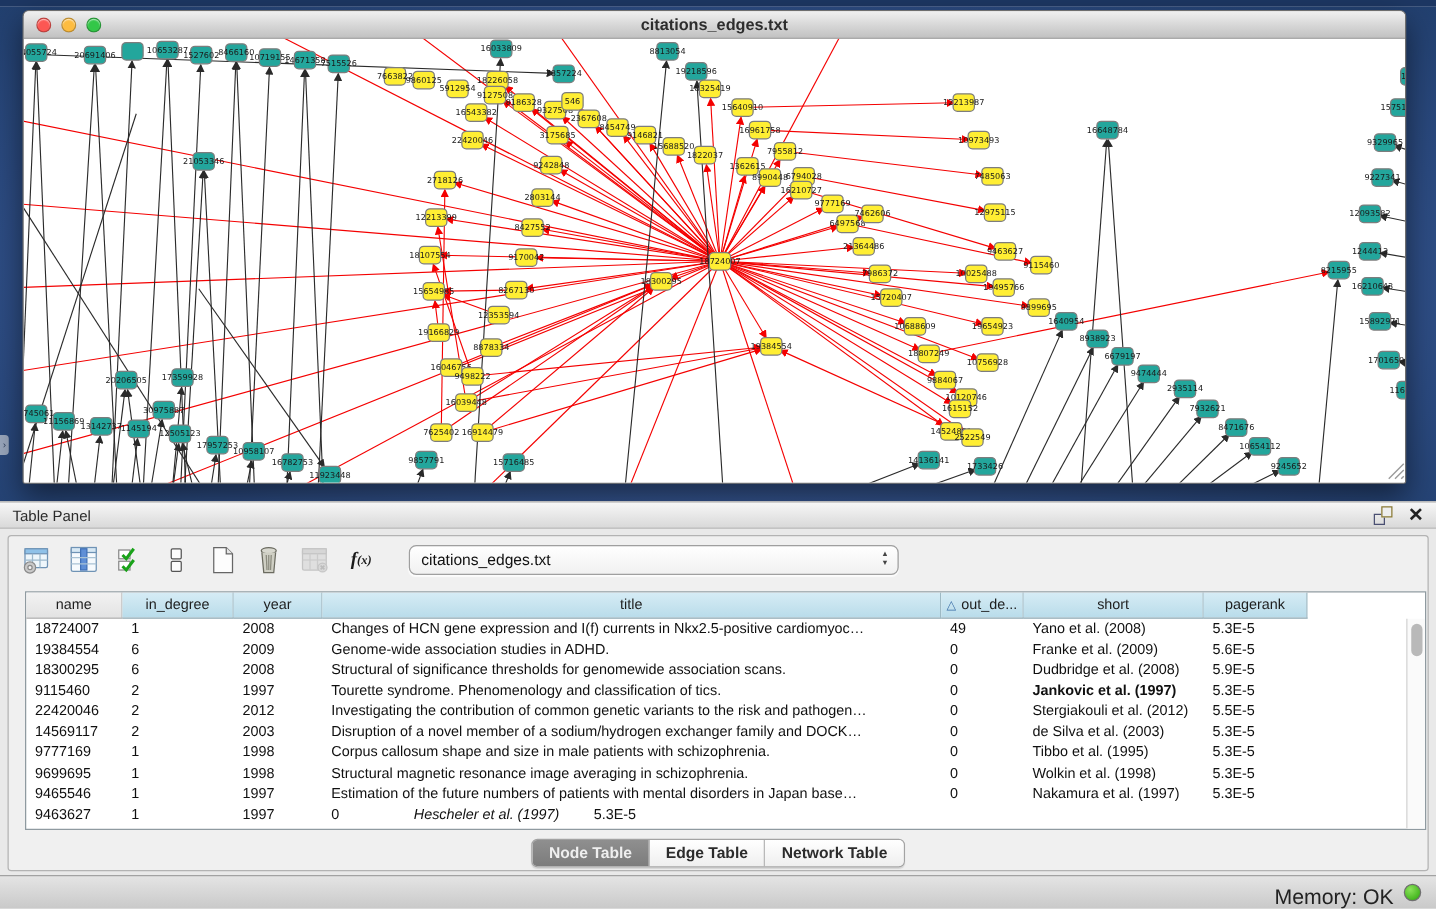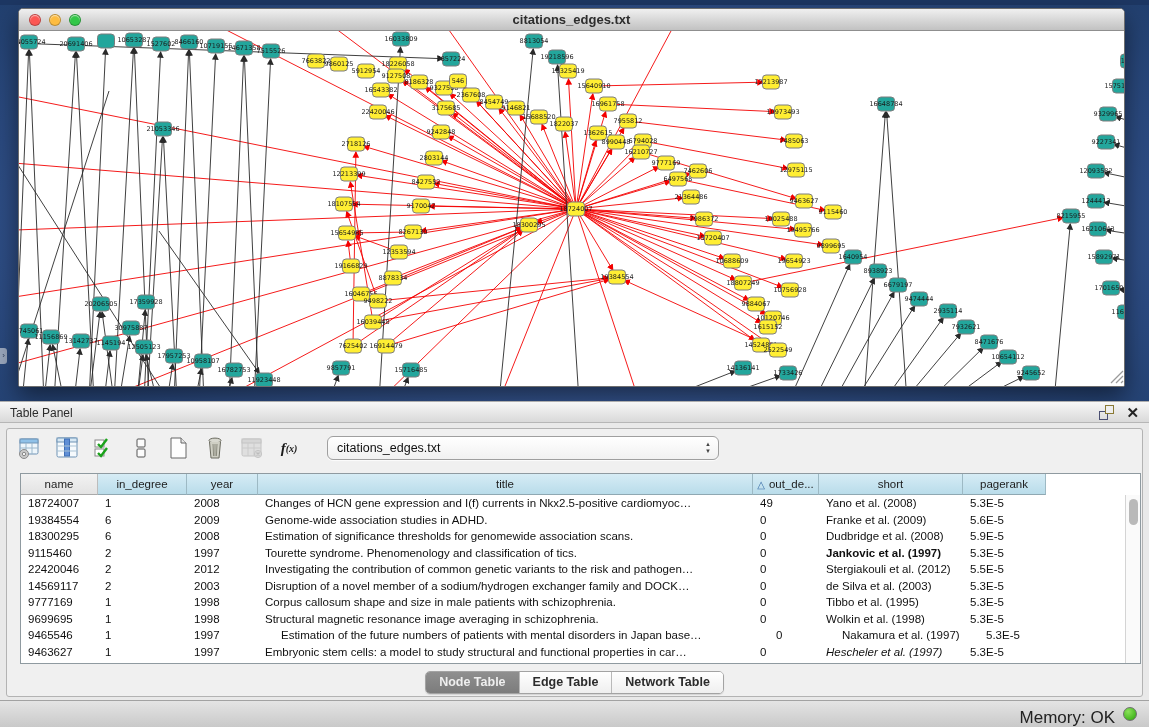--- a/index.html
+++ b/index.html
@@ -623,21 +623,21 @@
             <div class="td" style="width: 71px;">2009</div>
             <div class="td" style="width: 495px;">Genome-wide association studies in ADHD.</div>
             <div class="td" style="width: 66px;">0</div>
             <div class="td" style="width: 144px;">Franke et al. (2009)</div>
             <div class="td" style="width: 83px;">5.6E-5</div>
           </div>
           <div class="trow">
             <div class="td" style="width: 77px;">18300295</div>
             <div class="td" style="width: 89px;">6</div>
             <div class="td" style="width: 71px;">2008</div>
-            <div class="td" style="width: 495px;">Estimation of significance thresholds for genomewide association scans.</div>
+            <div class="td" style="width: 495px;">Structural of significance thresholds for genomewide association scans.</div>
             <div class="td" style="width: 66px;">0</div>
             <div class="td" style="width: 144px;">Dudbridge et al. (2008)</div>
             <div class="td" style="width: 83px;">5.9E-5</div>
           </div>
           <div class="trow">
             <div class="td" style="width: 77px;">9115460</div>
             <div class="td" style="width: 89px;">2</div>
             <div class="td" style="width: 71px;">1997</div>
             <div class="td" style="width: 495px;">Tourette syndrome. Phenomenology and classification of tics.</div>
             <div class="td" style="width: 66px;">0</div>
@@ -677,30 +677,29 @@
             <div class="td" style="width: 71px;">1998</div>
             <div class="td" style="width: 495px;">Structural magnetic resonance image averaging in schizophrenia.</div>
             <div class="td" style="width: 66px;">0</div>
             <div class="td" style="width: 144px;">Wolkin et al. (1998)</div>
             <div class="td" style="width: 83px;">5.3E-5</div>
           </div>
           <div class="trow">
             <div class="td" style="width: 77px;">9465546</div>
             <div class="td" style="width: 89px;">1</div>
             <div class="td" style="width: 71px;">1997</div>
-            <div class="td" style="width: 495px; margin-left: 16px;">Estimation of the future numbers of patients with mental disorders in Japan base…</div>
+            <div class="td" style="width: 495px;">Estimation of the future numbers of patients with mental disorders in Japan base…</div>
             <div class="td" style="width: 66px;">0</div>
             <div class="td" style="width: 144px;">Nakamura et al. (1997)</div>
             <div class="td" style="width: 83px;">5.3E-5</div>
           </div>
           <div class="trow">
             <div class="td" style="width: 77px;">9463627</div>
             <div class="td" style="width: 89px;">1</div>
             <div class="td" style="width: 71px;">1997</div>
-            <div class="td" style="width: 495px;">Embryonic stem cells: a model to study structural and functional properties in car…</div>
             <div class="td" style="width: 66px;">0</div>
             <div class="td" style="width: 144px; font-style: italic;">Hescheler et al. (1997)</div>
             <div class="td" style="width: 83px;">5.3E-5</div>
           </div>
         </div>
       <div class="vscroll">
           <div class="vthumb"></div>
         </div>
     </div>
 

